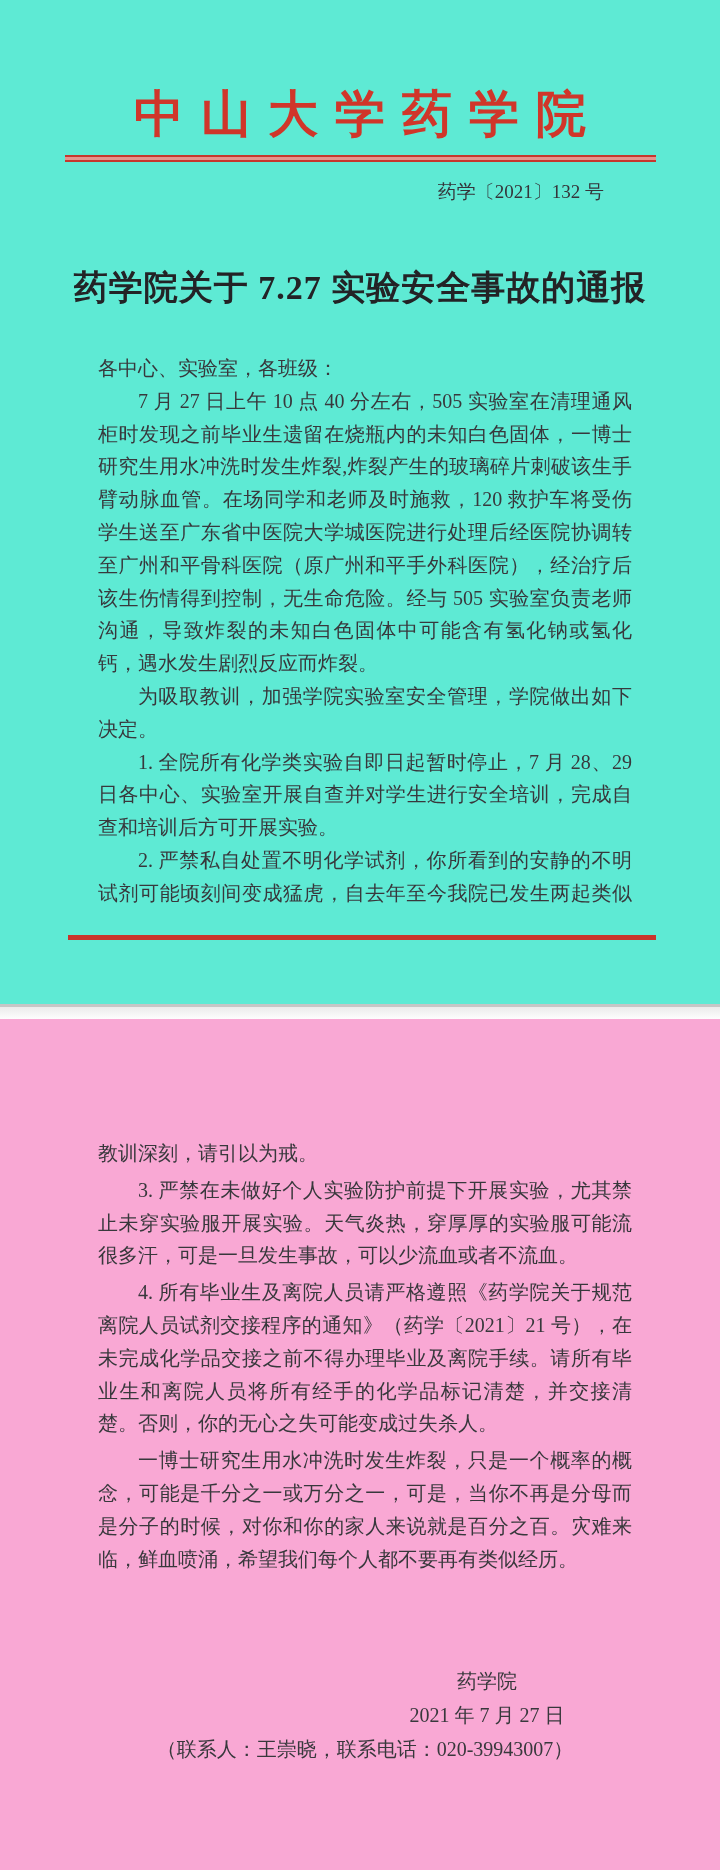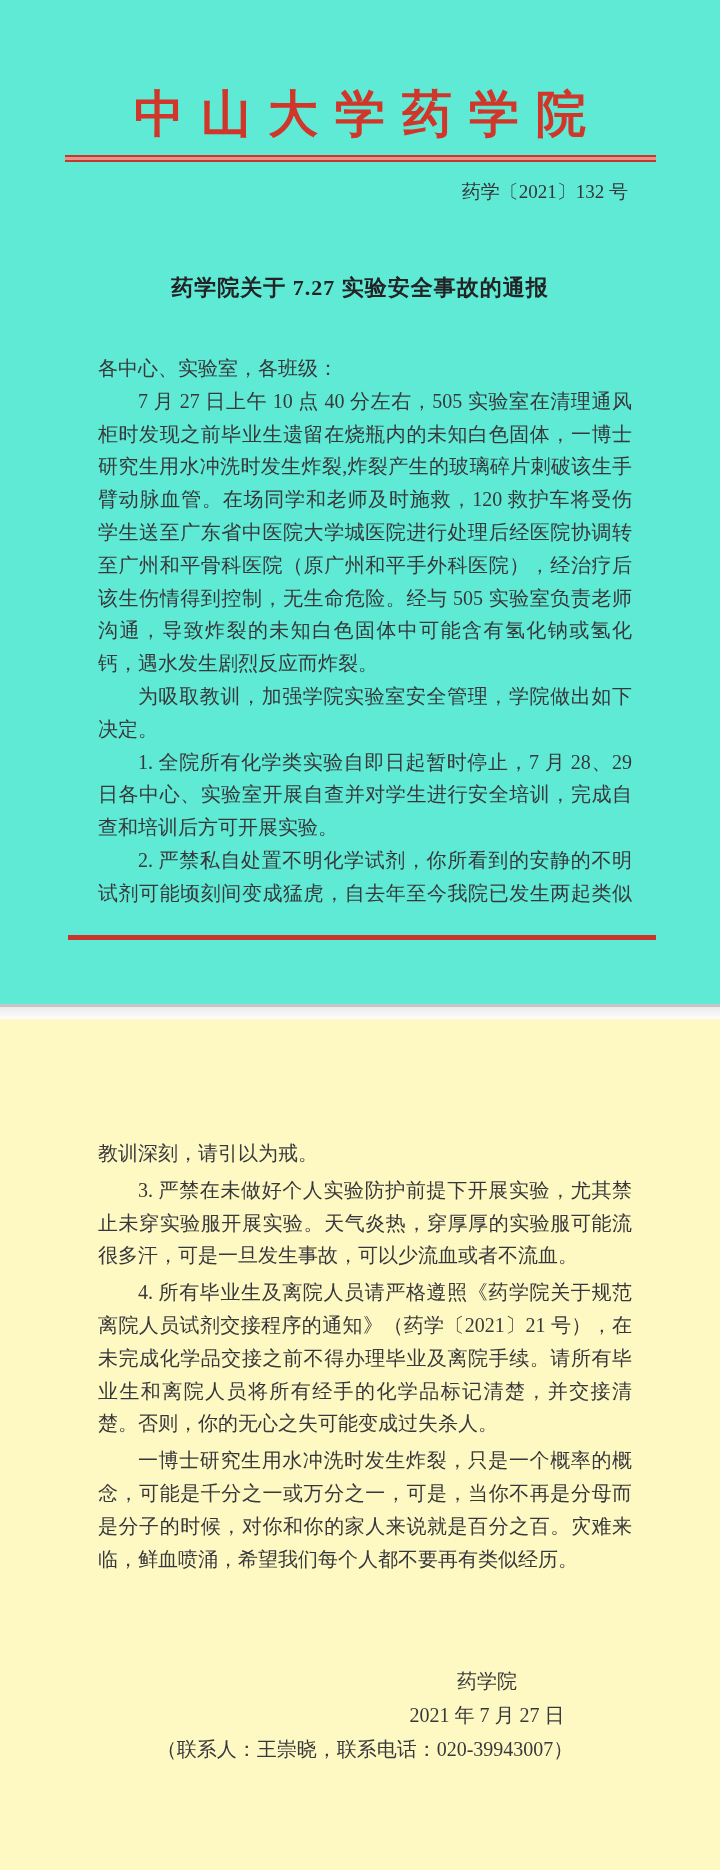--- a/index.html
+++ b/index.html
@@ -39,30 +39,30 @@
   }
   .red-rule {
     margin: 13px 64px 0 65px;
     height: 3px;
     background: #e5948d;
     border-top: 2px solid #c6372e;
     border-bottom: 2px solid #c6372e;
   }
   .doc-number {
     margin-top: 18px;
-    padding-right: 92px;
+    padding-right: 116px;
     text-align: right;
     font-size: 19px;
     line-height: 24px;
     color: #35353a;
   }
   .doc-title {
     margin: 66px 60px 0 60px;
     text-align: center;
-    font-size: 22px;
+    font-size: 34px;
     line-height: 36px;
     font-weight: bold;
     color: #232326;
     letter-spacing: 1px;
   }
   .doc-body {
     margin: 46px 88px 0 98px;
     font-size: 20px;
     line-height: 32.8px;
     text-align: justify;
@@ -89,21 +89,21 @@
   }
   
   .page-sep {
     height: 3px;
     background: #c6c6c6;
   }
   
   .page2 {
     position: relative;
     height: 863px;
-    background: #fef9c3;
+    background: #f9a8d4;
     overflow: hidden;
   }
   .page2-shade {
     height: 12px;
     background: linear-gradient(#ebebeb, #fdfdfd);
   }
   .page2 .doc-body {
     margin-top: 118px;
   }
   .page2 .doc-body p + p {

